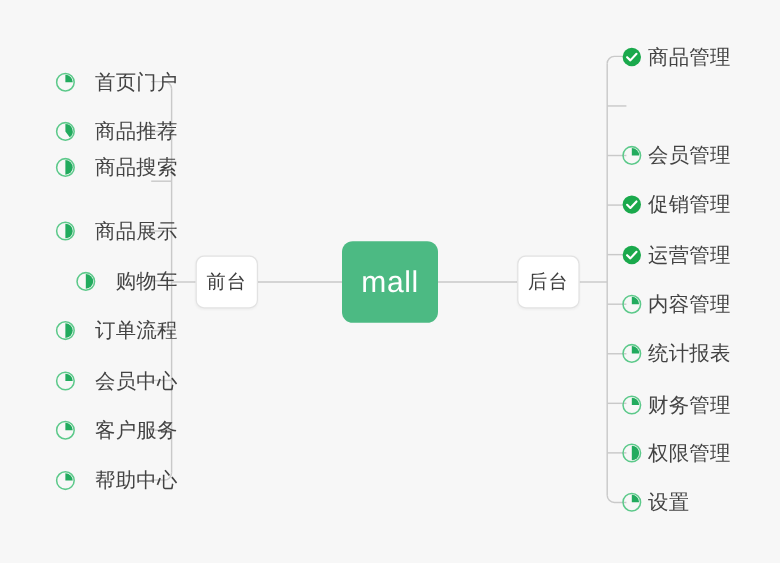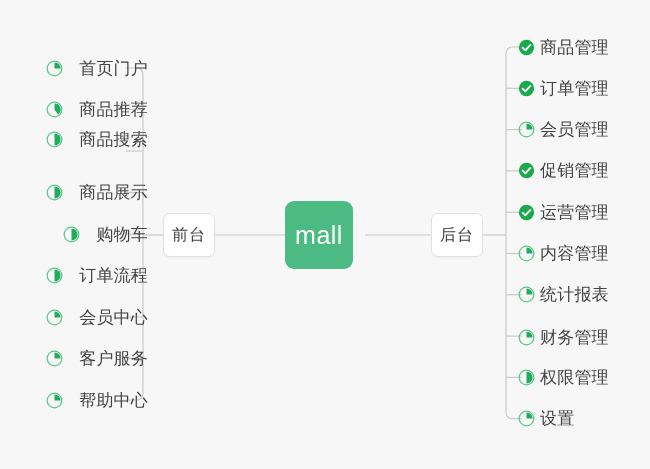--- a/index.html
+++ b/index.html
@@ -99,21 +99,21 @@
     font-size: 16px;
     color: #3d3d3d;
     letter-spacing: 1px;
   }
   #node-frontend { left: 163px; top: 213px; }
   #node-backend  { left: 431px; top: 213px; }
 
   #node-root {
     left: 285px;
     top: 201px;
-    width: 68px;
+    width: 80px;
     height: 68px;
     background: #4cba83;
     border-radius: 9px;
   }
   #node-root .node-label {
     font-size: 25px;
     color: #ffffff;
     letter-spacing: 0.5px;
   }
 </style>
@@ -217,27 +217,20 @@
     </div>
 
   <div class="branch branch-right">
       <div class="leaf" style="top: 36px;">
         <svg viewBox="0 0 20 20" class="status-icon">
           <circle cx="10" cy="10" r="9" fill="#1aa94c"></circle>
           <path d="M5.4,10.2 L8.6,13.3 L14.6,6.9" fill="none" stroke="#ffffff" stroke-width="2.1" stroke-linecap="round" stroke-linejoin="round"></path>
         </svg>
         <span class="leaf-label">商品管理</span>
       </div>
-      <div class="leaf" style="top: 77.3px;">
-        <svg viewBox="0 0 20 20" class="status-icon">
-          <circle cx="10" cy="10" r="9" fill="#1aa94c"></circle>
-          <path d="M5.4,10.2 L8.6,13.3 L14.6,6.9" fill="none" stroke="#ffffff" stroke-width="2.1" stroke-linecap="round" stroke-linejoin="round"></path>
-        </svg>
-        <span class="leaf-label">订单管理</span>
-      </div>
       <div class="leaf" style="top: 118.6px;">
         <svg viewBox="0 0 20 20" class="status-icon">
           <circle cx="10" cy="10" r="8.6" fill="none" stroke="#5cc98a" stroke-width="1.5"></circle>
           <path d="M10,10 L10,2.8 A7.2,7.2 0 0 1 17.200,10.000 Z" fill="#22ab5e"></path>
         </svg>
         <span class="leaf-label">会员管理</span>
       </div>
       <div class="leaf" style="top: 159.9px; justify-content: flex-end;">
         <svg viewBox="0 0 20 20" class="status-icon">
           <circle cx="10" cy="10" r="9" fill="#1aa94c"></circle>

